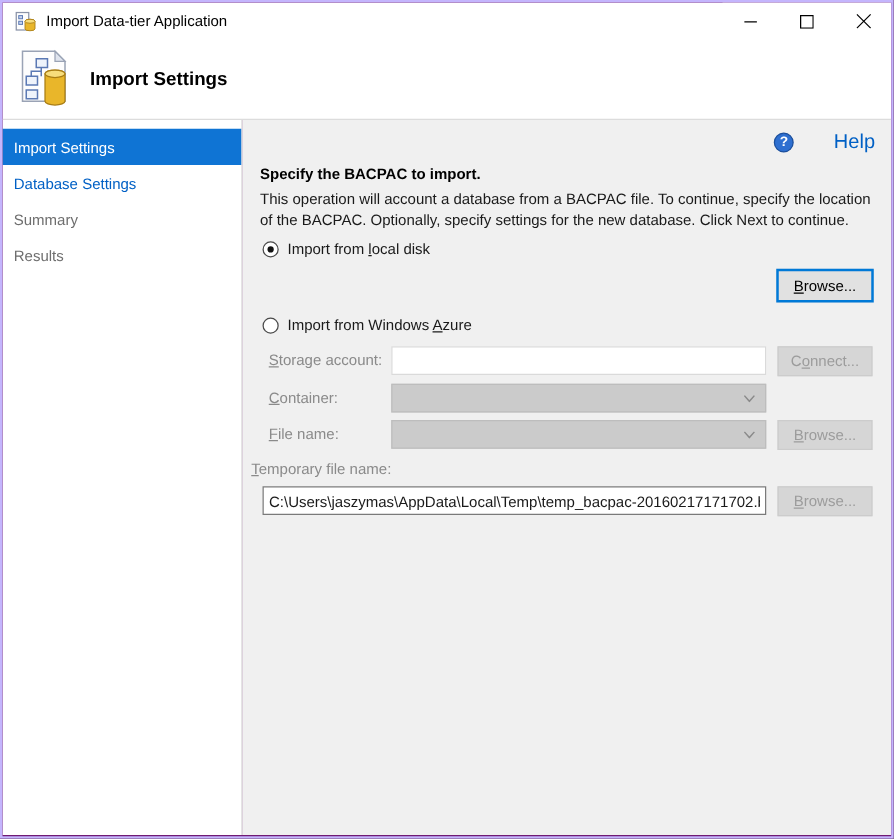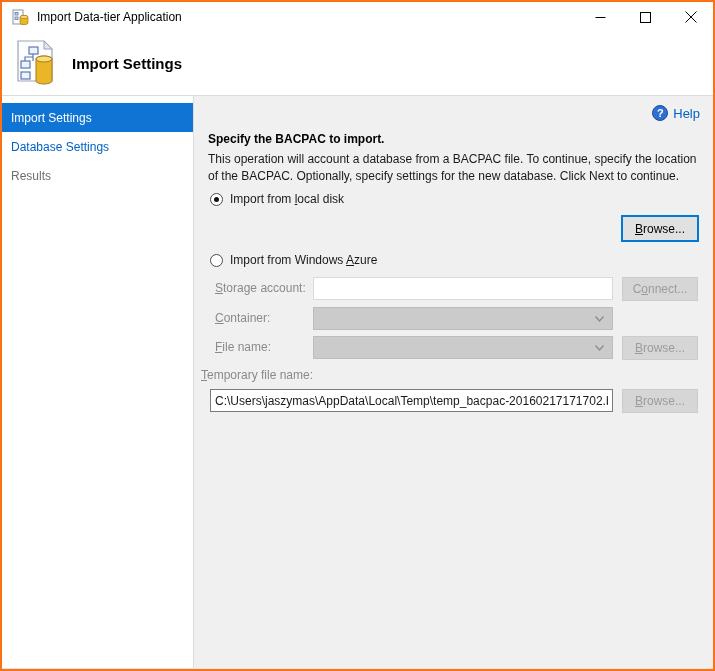--- a/index.html
+++ b/index.html
@@ -1,20 +1,20 @@
 <!DOCTYPE html>
 <html><head>
 <meta charset="utf-8">
 <style>
   * { margin:0; padding:0; box-sizing:border-box; }
   html,body { background:#555; }
   body { font-family:"Liberation Sans", sans-serif; }
   .window {
-    position:relative; width:715px; height:671px; background:#e5e5e5;
-    border:2px solid #f97316; overflow:hidden;
+    position:relative; width:715px; height:671px; background:#701a75;
+    border:2px solid #c4b5fd; overflow:hidden;
   }
   
   .titlebar { position:relative; height:30px; background:#fff; }
   .titlebar-icon { position:absolute; left:10px; top:7px; width:17px; height:17px; }
   .titlebar-title { position:absolute; left:35px; top:0; line-height:30px; font-size:12px; color:#000; }
   .win-controls { position:absolute; right:0; top:0; height:30px; display:flex; }
   .win-btn { width:45px; height:30px; display:flex; align-items:center; justify-content:center; background:#fff; }
   
   .header { position:relative; height:64px; background:#fff; border-bottom:1px solid #dcdcdc; }
   .header-icon { position:absolute; left:12px; top:7px; width:50px; height:50px; }
@@ -25,21 +25,21 @@
   .nav-item { height:29px; display:flex; align-items:center; padding-left:9px; font-size:12px; cursor:default; }
   .nav-link { color:#0060c5; }
   .nav-selected { background:#0f74d4; color:#fff; }
   .nav-disabled { color:#6e6e6e; }
   .main { position:relative; flex:1; background:#f0f0f0; }
   
   .help { position:absolute; top:9px; right:13px; display:flex; align-items:center; gap:5px; }
   .help-icon { width:16px; height:16px; border-radius:50%; background:#2e6fd0; color:#fff;
     font-size:11px; font-weight:bold; display:flex; align-items:center; justify-content:center;
     border:1px solid #1c4f9c; }
-  .help-label { color:#0060c5; font-size:13px; }
+  .help-label { color:#0060c5; font-size:16px;margin-left:27px; }
   
   .heading { position:absolute; left:14px; top:36px; font-size:12px; font-weight:bold; color:#000; }
   .desc { position:absolute; left:14px; top:55px; width:500px; font-size:12px; line-height:17px; color:#1a1a1a; }
   
   .radio-row { position:absolute; display:flex; align-items:center; gap:7px; font-size:12px; color:#1a1a1a; }
   .radio-local { left:16px; top:96px; }
   .radio-azure { left:16px; top:157px; }
   .radio { width:13px; height:13px; border:1px solid #4a4a4a; border-radius:50%; background:#fff; position:relative; flex:0 0 13px; }
   .radio.checked::after { content:""; position:absolute; left:3px; top:3px; width:5px; height:5px; border-radius:50%; background:#111; }
   
@@ -121,20 +121,21 @@
       <ellipse cx="30" cy="20" rx="8" ry="3" fill="#f7dd7c" stroke="#a97d14" stroke-width="1"></ellipse>
     </svg>
     <div class="header-title">Import Settings</div>
   </div>
 
   <div class="content">
 
     <div class="sidebar">
       <div class="nav-item nav-selected">Import Settings</div>
       <div class="nav-item nav-link">Database Settings</div>
+      <div class="nav-item nav-disabled">Summary</div>
       <div class="nav-item nav-disabled">Results</div>
     </div>
 
     <div class="main">
 
       <div class="help">
         <span class="help-icon">?</span>
         <span class="help-label">Help</span>
       </div>
 

